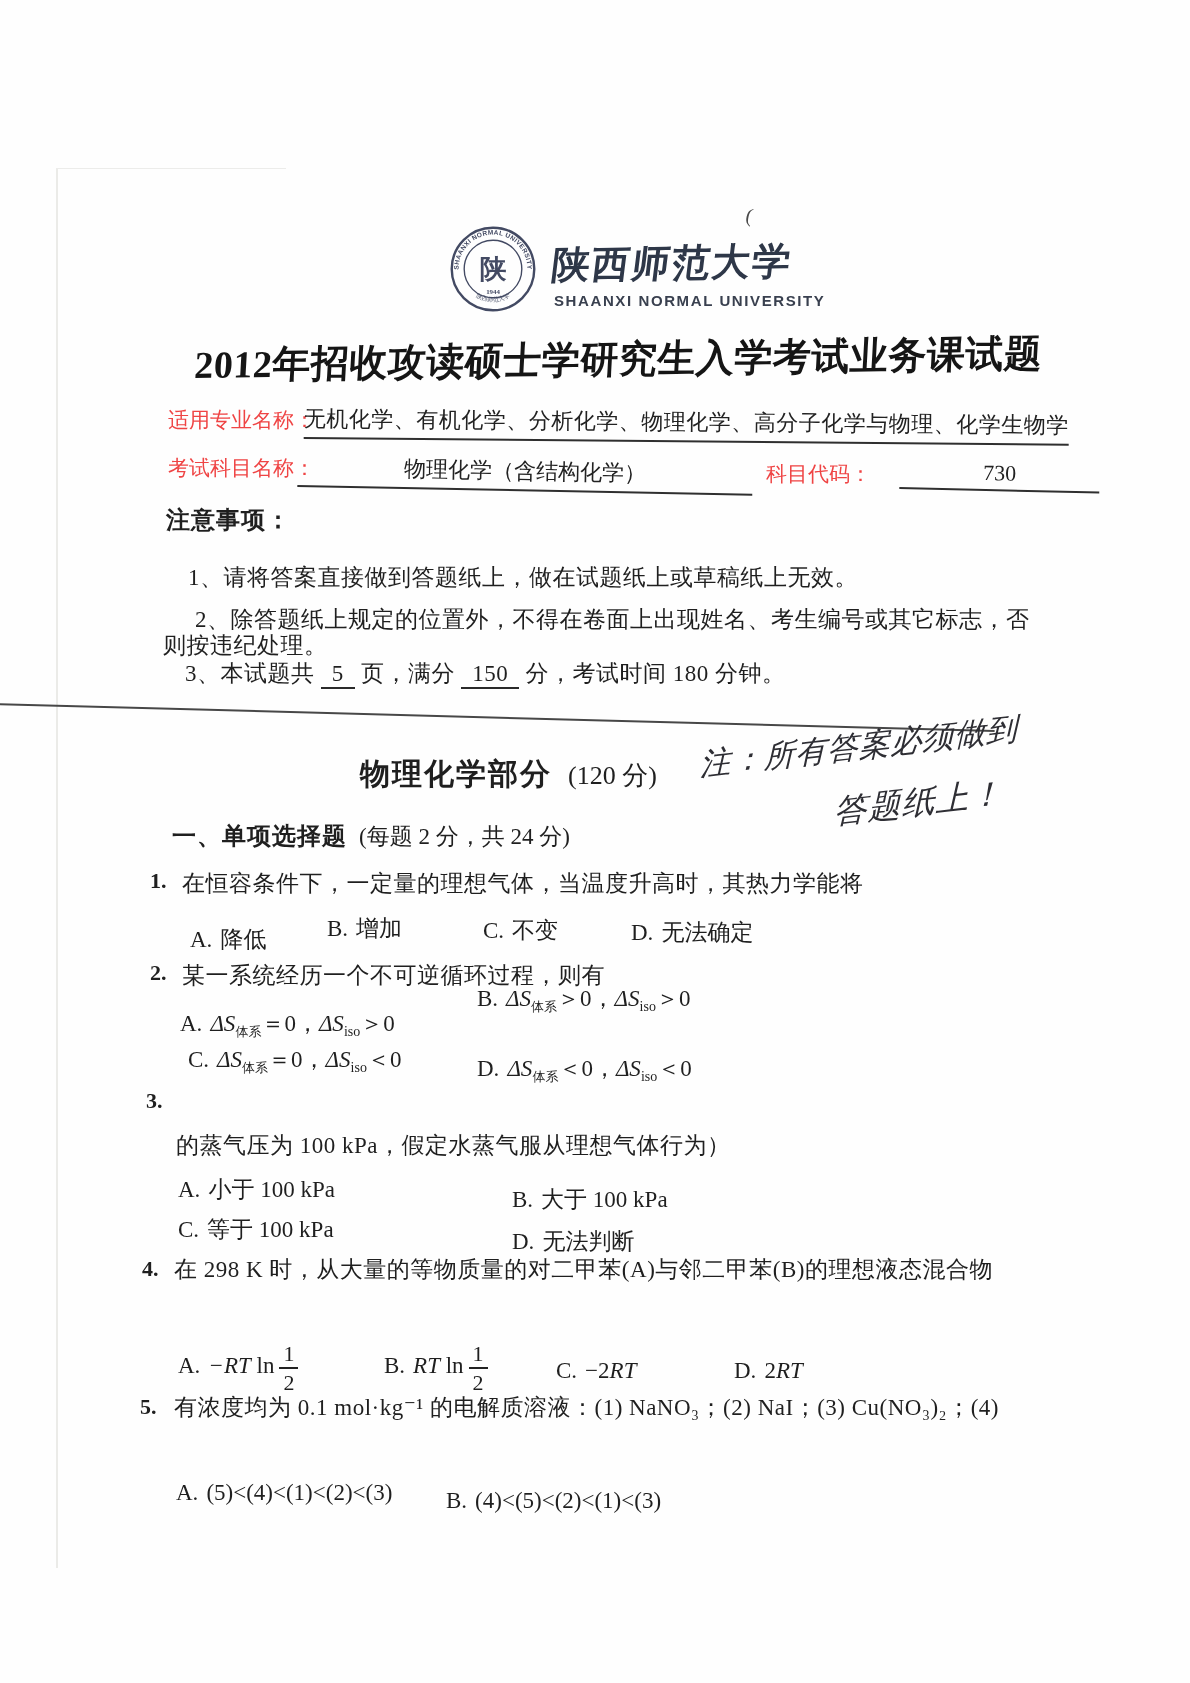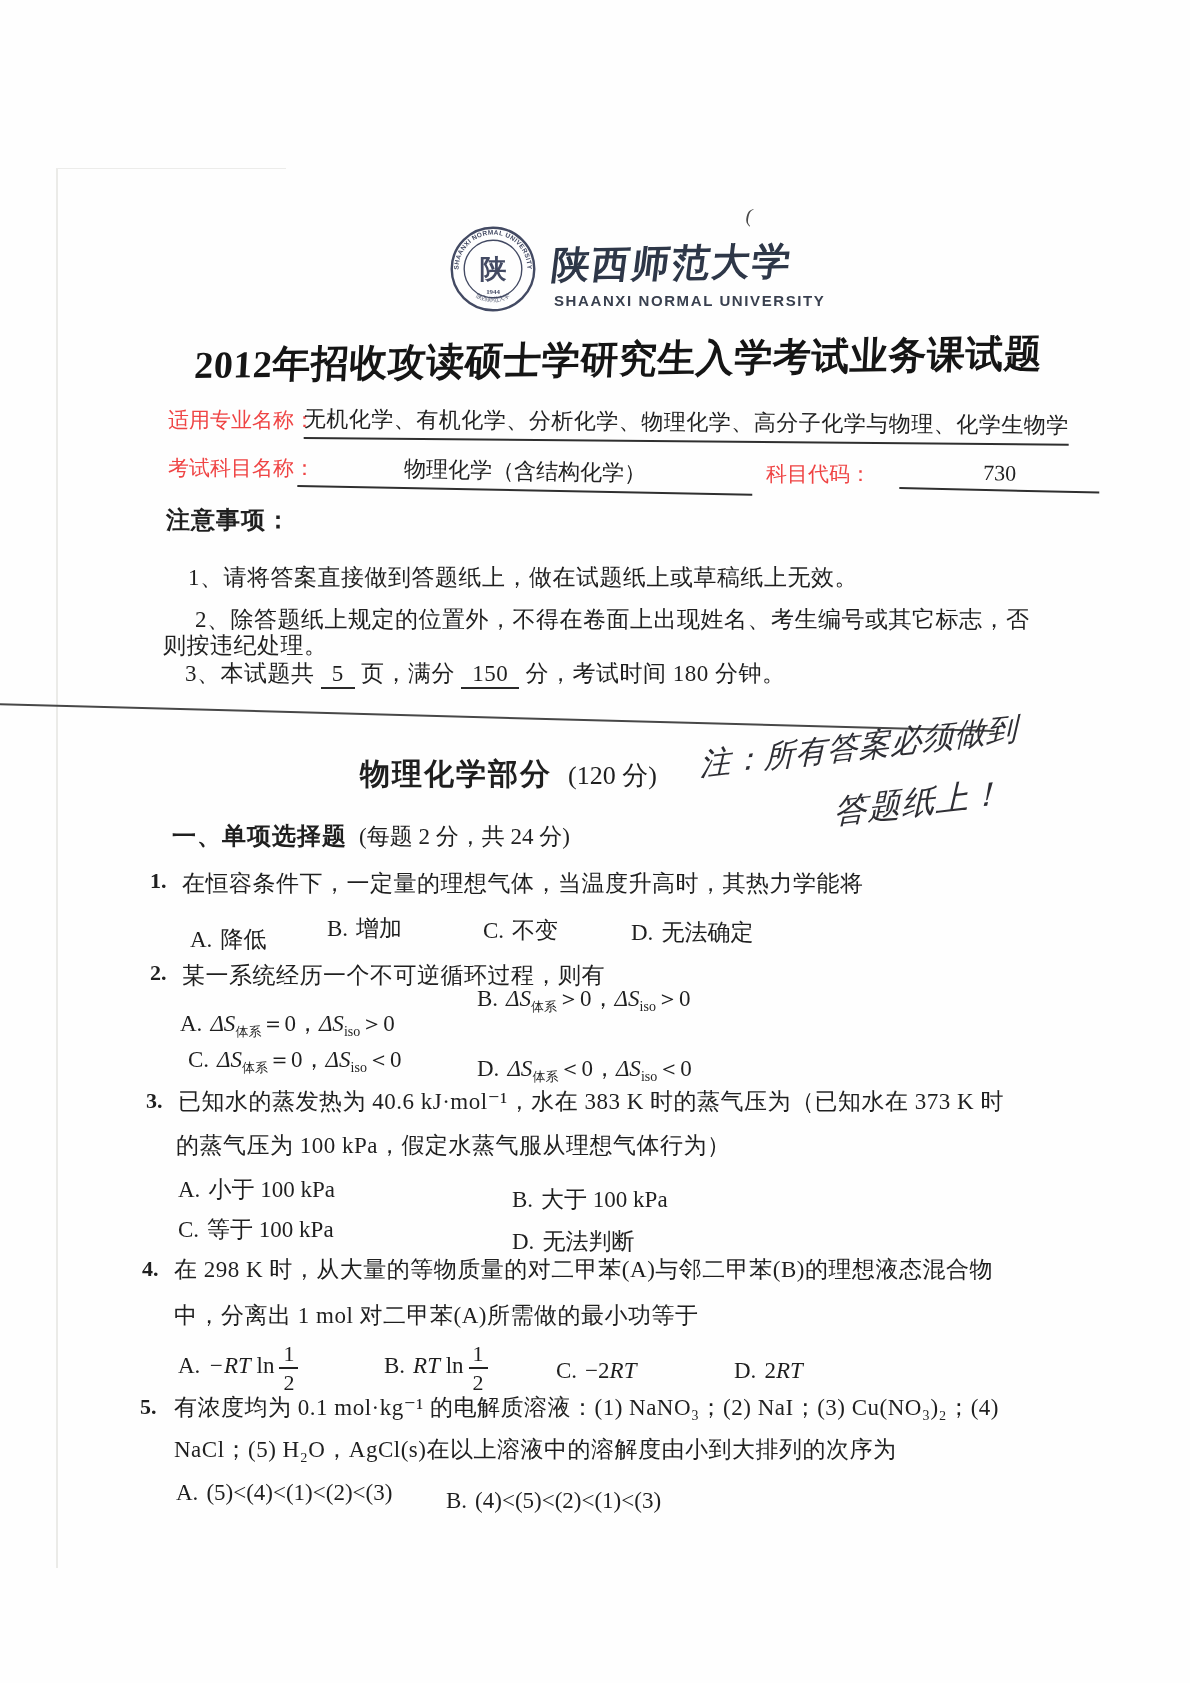--- a/index.html
+++ b/index.html
@@ -181,40 +181,37 @@
   <span class="abs opt q1-d"><span class="olabel">D.</span><span>无法确定</span></span>
 
   <span class="abs qnum q2-num">2.</span>
   <span class="abs t q2-text">某一系统经历一个不可逆循环过程，则有</span>
   <span class="abs opt q2-a"><span class="olabel">A.</span><span class="mvar">ΔS</span><span class="msub cjk">体系</span><span>＝0，</span><span class="mvar">ΔS</span><span class="msub">iso</span><span>＞0</span></span>
   <span class="abs opt q2-b"><span class="olabel">B.</span><span class="mvar">ΔS</span><span class="msub cjk">体系</span><span>＞0，</span><span class="mvar">ΔS</span><span class="msub">iso</span><span>＞0</span></span>
   <span class="abs opt q2-c"><span class="olabel">C.</span><span class="mvar">ΔS</span><span class="msub cjk">体系</span><span>＝0，</span><span class="mvar">ΔS</span><span class="msub">iso</span><span>＜0</span></span>
   <span class="abs opt q2-d"><span class="olabel">D.</span><span class="mvar">ΔS</span><span class="msub cjk">体系</span><span>＜0，</span><span class="mvar">ΔS</span><span class="msub">iso</span><span>＜0</span></span>
 
   <span class="abs qnum q3-num">3.</span>
-  <span class="abs t q3-l1">已知水的蒸发热为 40.6 kJ·mol⁻¹，水在 383 K 时的蒸气压为（已知水在 373 K 时</span>
   <span class="abs t q3-l2">的蒸气压为 100 kPa，假定水蒸气服从理想气体行为）</span>
   <span class="abs opt q3-a"><span class="olabel">A.</span><span>小于 100 kPa</span></span>
   <span class="abs opt q3-b"><span class="olabel">B.</span><span>大于 100 kPa</span></span>
   <span class="abs opt q3-c"><span class="olabel">C.</span><span>等于 100 kPa</span></span>
   <span class="abs opt q3-d"><span class="olabel">D.</span><span>无法判断</span></span>
 
   <span class="abs qnum q4-num">4.</span>
   <span class="abs t q4-l1">在 298 K 时，从大量的等物质量的对二甲苯(A)与邻二甲苯(B)的理想液态混合物</span>
-  <span class="abs t q4-l2">中，分离出 1 mol 对二甲苯(A)所需做的最小功等于</span>
   <span class="abs opt q4-a"><span class="olabel">A.</span><span class="mvar">−RT</span>&nbsp;<span>ln</span><span class="frac">
         <span class="fnum">1</span>
         <span class="fden">2</span>
       </span></span>
   <span class="abs opt q4-b"><span class="olabel">B.</span><span class="mvar">RT</span>&nbsp;<span>ln</span><span class="frac">
         <span class="fnum">1</span>
         <span class="fden">2</span>
       </span></span>
   <span class="abs opt q4-c"><span class="olabel">C.</span><span>−2</span><span class="mvar">RT</span></span>
   <span class="abs opt q4-d"><span class="olabel">D.</span><span>2</span><span class="mvar">RT</span></span>
 
   <span class="abs qnum q5-num">5.</span>
   <span class="abs t q5-l1">有浓度均为 0.1 mol·kg⁻¹ 的电解质溶液：(1) NaNO₃；(2) NaI；(3) Cu(NO₃)₂；(4)</span>
-  <span class="abs t q5-l2">NaCl；(5) H₂O，AgCl(s)在以上溶液中的溶解度由小到大排列的次序为</span>
   <span class="abs opt q5-a"><span class="olabel">A.</span><span>(5)&lt;(4)&lt;(1)&lt;(2)&lt;(3)</span></span>
   <span class="abs opt q5-b"><span class="olabel">B.</span><span>(4)&lt;(5)&lt;(2)&lt;(1)&lt;(3)</span></span>
 
 </div>
 
 </body></html>

